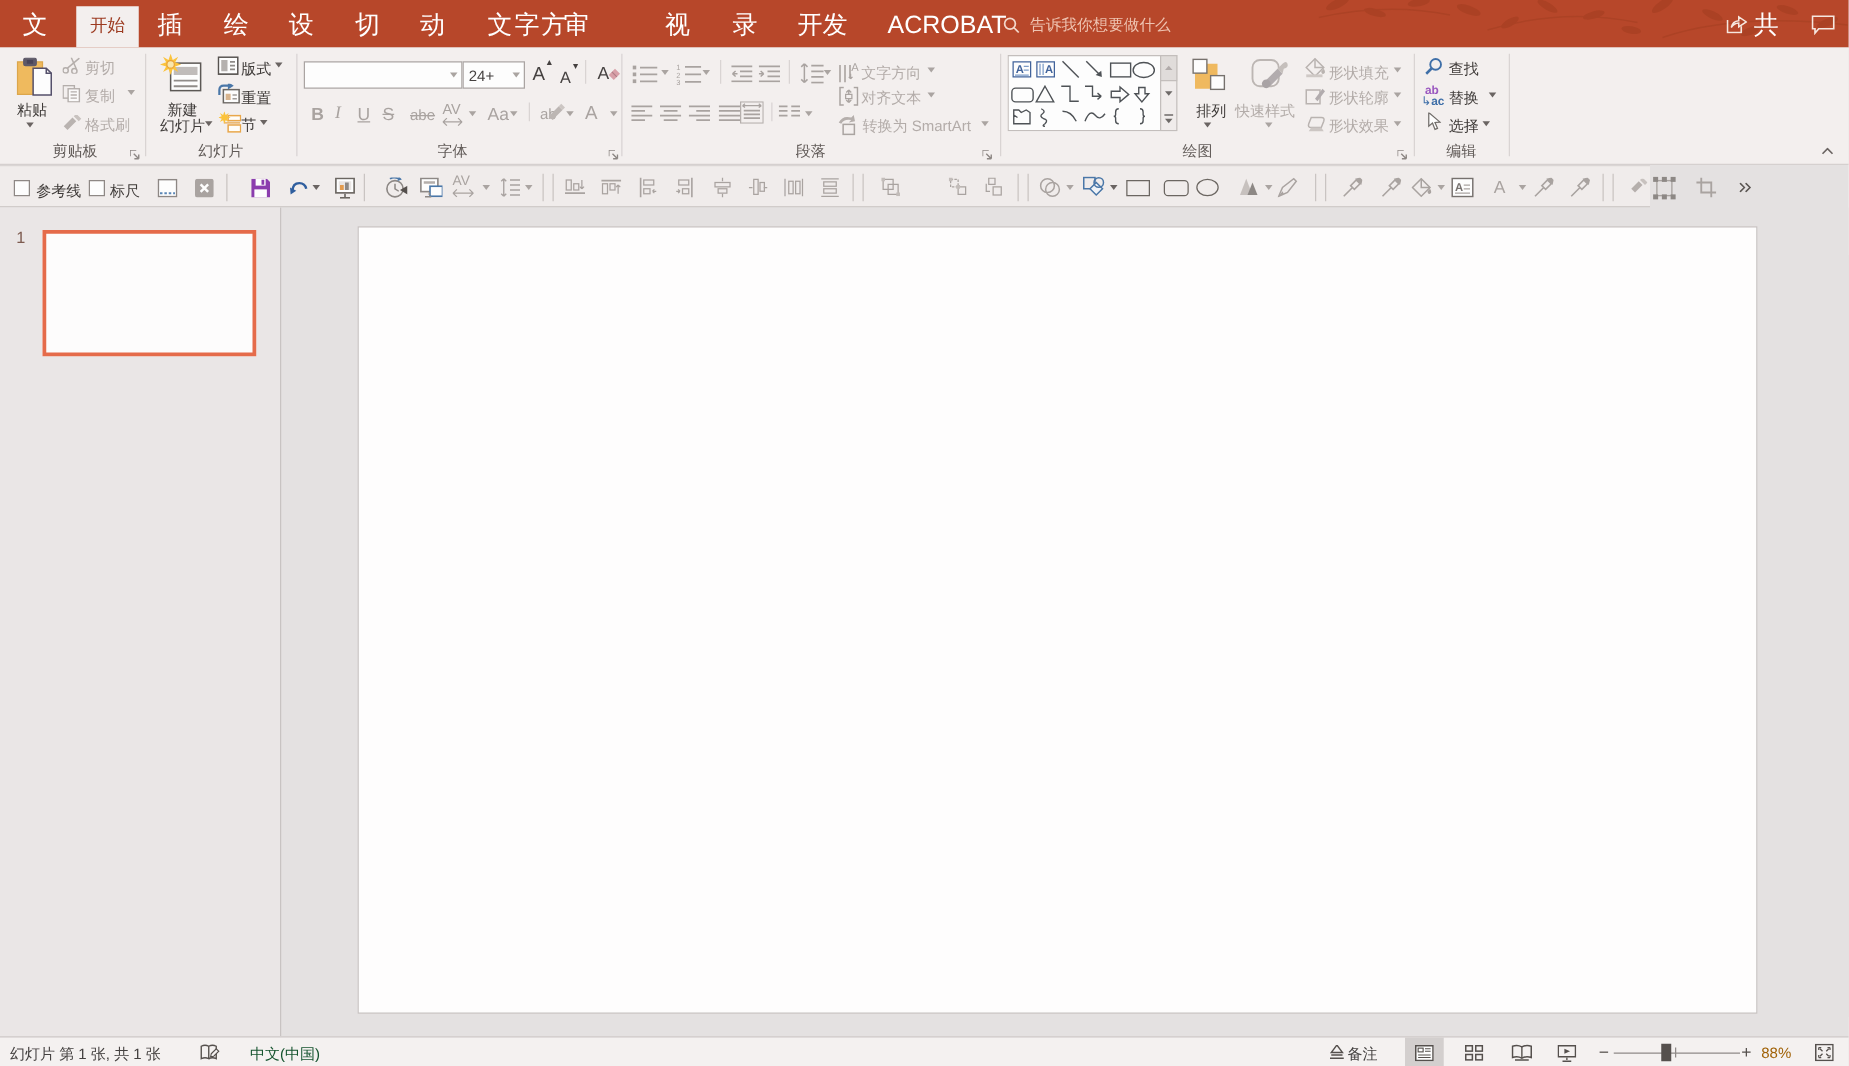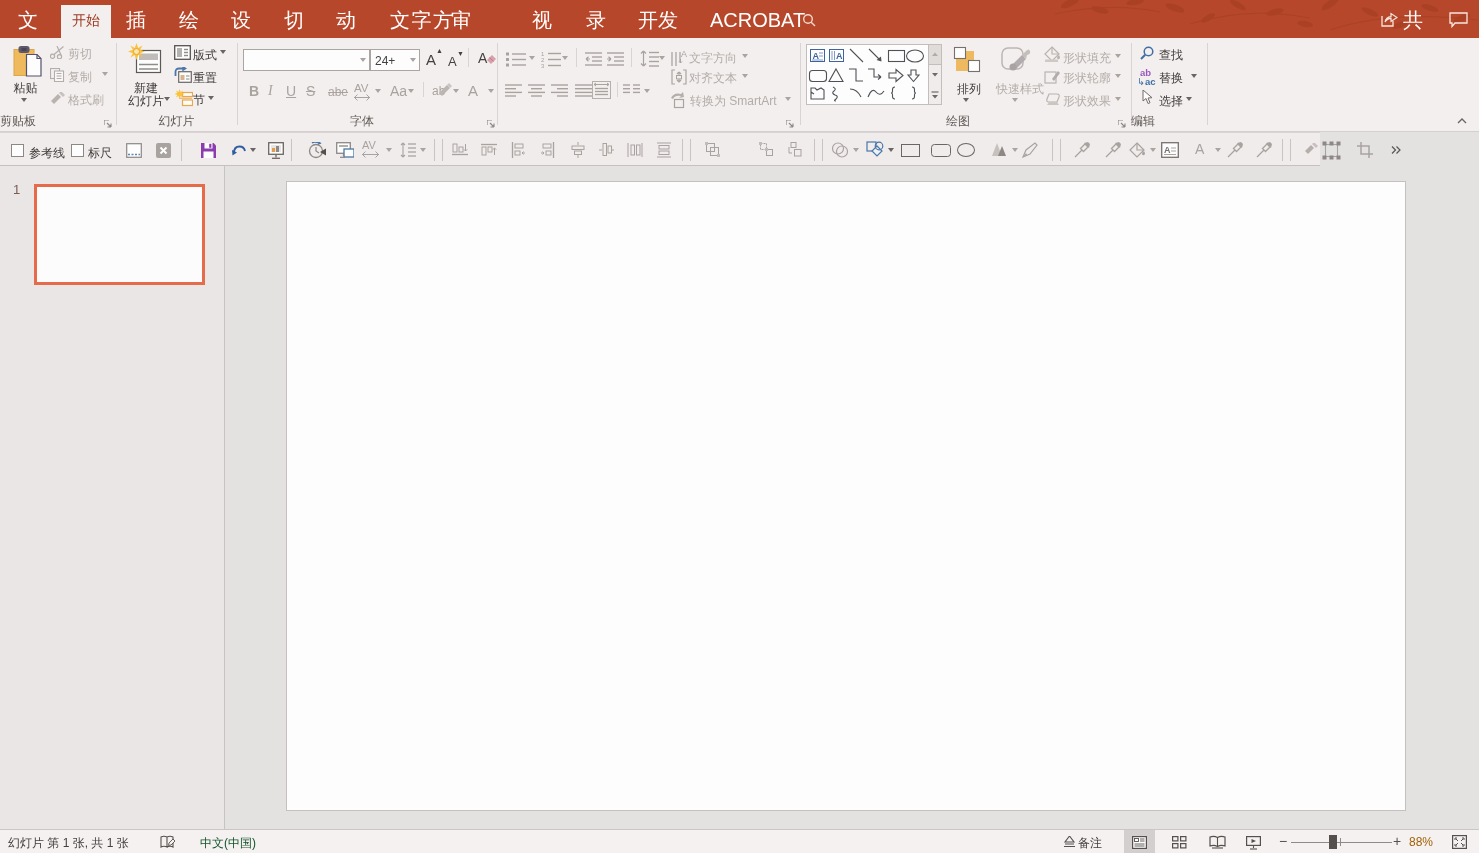--- a/index.html
+++ b/index.html
@@ -68,20 +68,21 @@
   <span class="tab" style="left:390px;width:80px;letter-spacing:1.5px">文字方向</span>
   <span class="tab" style="left:451px;width:28px">审阅</span>
   <span class="tab" style="left:532px;width:28px">视图</span>
   <span class="tab" style="left:586px;width:28px">录制</span>
   <span class="tab" style="left:638px;width:56px">开发工具</span>
   <span class="tab" style="left:710px;width:66px">ACROBAT</span>
   <svg class="ab" style="left:802px;top:13px" width="14" height="14" viewBox="0 0 14 14">
     <circle cx="6" cy="6" r="4.3" fill="none" stroke="#f3d8cc" stroke-width="1.4"></circle>
     <line x1="9.2" y1="9.2" x2="13" y2="13" stroke="#f3d8cc" stroke-width="1.4"></line>
   </svg>
+  <span class="tab" style="left:824px;width:140px;font-size:12.5px;color:#eec3b1;text-align:left">告诉我你想要做什么</span>
   <svg class="ab" style="left:1381px;top:11px" width="17" height="16" viewBox="0 0 17 16">
     <path d="M1 5 L1 15 L12 15 L12 10" fill="none" stroke="#f6e7df" stroke-width="1.3"></path>
     <path d="M4 11 Q5 6 10 5.6 L10 2.5 L16 6.5 L10 10.5 L10 7.4 Q6 7.6 4 11 Z" fill="none" stroke="#f6e7df" stroke-width="1.2"></path>
   </svg>
   <span class="tab" style="left:1403px;width:28px">共享</span>
   <svg class="ab" style="left:1449px;top:12px" width="19" height="16" viewBox="0 0 19 16">
     <path d="M1 1 L18 1 L18 11 L6 11 L3 14.5 L3 11 L1 11 Z" fill="none" stroke="#f6e7df" stroke-width="1.3"></path>
   </svg>
 </div>
 <div id="ribbon">
@@ -119,21 +120,21 @@
   <div class="ab" style="left:102px;top:34px">
       <span class="dd g"></span>
     </div>
   <svg class="ab" style="left:50px;top:54px" width="16" height="14" viewBox="0 0 16 14">
     <g fill="#b9b3b0">
       <path d="M1 9 L8 2 L11 5 L4 12 Z"></path>
       <path d="M9 1 L11 -1 L15 3 L13 5 Z" fill="#c8c2bf"></path>
     </g>
   </svg>
   <div class="ab t12 gray" style="left:68px;top:54px">格式刷</div>
-  <div class="ab lbl" style="left:0;top:75px;width:100px;">剪贴板</div>
+  <div class="ab lbl" style="left:10px;top:75px;width:100px;text-align:center">剪贴板</div>
   <svg class="ab" style="left:104px;top:82px" width="8" height="8" viewBox="0 0 8 8">
     <path d="M0 0 L5 0 M0 0 L0 5" stroke="#8d8784" stroke-width="1.2" fill="none"></path>
     <path d="M3 3 L7 7 M7 7 L7 3.5 M7 7 L3.5 7" stroke="#8d8784" stroke-width="1.1" fill="none"></path>
   </svg>
   <div class="vsep" style="left:116px"></div>
 
   <svg class="ab" style="left:128px;top:5px" width="34" height="32" viewBox="0 0 34 32">
     <rect x="8.5" y="7.5" width="24" height="22" fill="#fdfdfd" stroke="#5c5855" stroke-width="1.2"></rect>
     <rect x="11" y="10.5" width="19" height="6.5" fill="#c0bcba"></rect>
     <line x1="11" y1="21.5" x2="30" y2="21.5" stroke="#908c89" stroke-width="1.5"></line>
@@ -379,20 +380,21 @@
       <span class="dd g"></span>
     </div>
   <svg class="ab" style="left:670px;top:54px" width="18" height="17" viewBox="0 0 18 17">
     <path d="M1 6 Q4 0 11 2 L13 0 L14 5 L9 6 L11 4 Q5 3 3 7 Z" fill="#b5afac"></path>
     <rect x="4.5" y="7.5" width="9" height="8" fill="none" stroke="#aaa4a1" stroke-width="1.2"></rect>
   </svg>
   <div class="ab t12 gray" style="left:690px;top:55px">转换为 SmartArt</div>
   <div class="ab" style="left:785px;top:59px">
       <span class="dd g"></span>
     </div>
+  <div class="ab lbl" style="left:497px;top:75px;width:303px;text-align:center">段落</div>
   <svg class="ab" style="left:786px;top:82px" width="8" height="8" viewBox="0 0 8 8">
     <path d="M0 0 L5 0 M0 0 L0 5" stroke="#8d8784" stroke-width="1.2" fill="none"></path>
     <path d="M3 3 L7 7 M7 7 L7 3.5 M7 7 L3.5 7" stroke="#8d8784" stroke-width="1.1" fill="none"></path>
   </svg>
   <div class="vsep" style="left:800px"></div>
 
   <svg class="ab" style="left:806px;top:6px" width="136" height="61" viewBox="0 0 136 61">
     <rect x="0.5" y="0.5" width="135" height="60" fill="#fdfdfd" stroke="#c3bebc"></rect>
     <rect x="122.5" y="0.5" width="13" height="60" fill="#f0eceb" stroke="#c3bebc"></rect>
     <rect x="122.5" y="0.5" width="13" height="20" fill="#e0dcda" stroke="#c3bebc"></rect>
@@ -451,21 +453,21 @@
   <div class="ab t12" style="left:953px;top:43px;width:28px;text-align:right">排列</div>
   <div class="ab" style="left:963px;top:60px">
       <span class="dd"></span>
     </div>
   <svg class="ab" style="left:1000px;top:8px" width="32" height="28" viewBox="0 0 32 28">
     <rect x="2" y="2" width="21" height="21" rx="6" fill="none" stroke="#bcb6b3" stroke-width="1.5"></rect>
     <path d="M12 19 L22 9 L26 13 L16 23 Z" fill="#b2acae"></path>
     <path d="M22 9 L26 5 Q29 2 30 5 Q31 8 27 9 L26 13 Z" fill="#c5bfbc"></path>
     <circle cx="13" cy="21" r="3.5" fill="#a9a3a5"></circle>
   </svg>
-  <div class="ab t12 gray" style="left:988px;top:43px;width:56px;text-align:right">快速样式</div>
+  <div class="ab t12 gray" style="left:988px;top:43px;width:56px;text-align:left">快速样式</div>
   <div class="ab" style="left:1012px;top:60px">
       <span class="dd g"></span>
     </div>
   <svg class="ab" style="left:1044px;top:8px" width="17" height="16" viewBox="0 0 17 16">
     <path d="M8 1 L15 8 L8 15 L1 8 Z" fill="none" stroke="#b9b3b0" stroke-width="1.2"></path>
     <path d="M8 1 L8 8 L15 8" fill="none" stroke="#b9b3b0" stroke-width="1.2"></path>
     <path d="M15 9 Q17 12 15 13 Q13 14 13 11 Z" fill="#b9b3b0"></path>
     <rect x="1" y="13.5" width="13" height="2.5" fill="#cfc9c6"></rect>
   </svg>
   <div class="ab t12 gray" style="left:1063px;top:12px">形状填充</div>
@@ -506,21 +508,21 @@
   <div class="ab" style="left:1191px;top:36px">
       <span class="dd"></span>
     </div>
   <svg class="ab" style="left:1142px;top:52px" width="11" height="15" viewBox="0 0 11 15">
     <path d="M1 0 L1 11 L4 8.5 L6 13.5 L8 12.7 L6 8 L10 7.7 Z" fill="#fdfdfd" stroke="#716d6a" stroke-width="1"></path>
   </svg>
   <div class="ab t12" style="left:1159px;top:55px">选择</div>
   <div class="ab" style="left:1186px;top:59px">
       <span class="dd"></span>
     </div>
-  <div class="ab lbl" style="left:1131px;top:75px;width:76px;text-align:left">编辑</div>
+  <div class="ab lbl" style="left:1131px;top:75px;width:76px;text-align:center">编辑</div>
   <div class="vsep" style="left:1207px"></div>
   <svg class="ab" style="left:1457px;top:80px" width="10" height="6" viewBox="0 0 10 6">
     <path d="M1 5 L5 1 L9 5" fill="none" stroke="#6a6462" stroke-width="1.3"></path>
   </svg>
 </div>
 <div id="qat">
   <span class="ab chk" style="left:11px;top:11px"></span>
   <div class="ab t12" style="left:29px;top:12px">参考线</div>
   <span class="ab chk" style="left:71px;top:11px"></span>
   <div class="ab t12" style="left:88px;top:12px">标尺</div>

